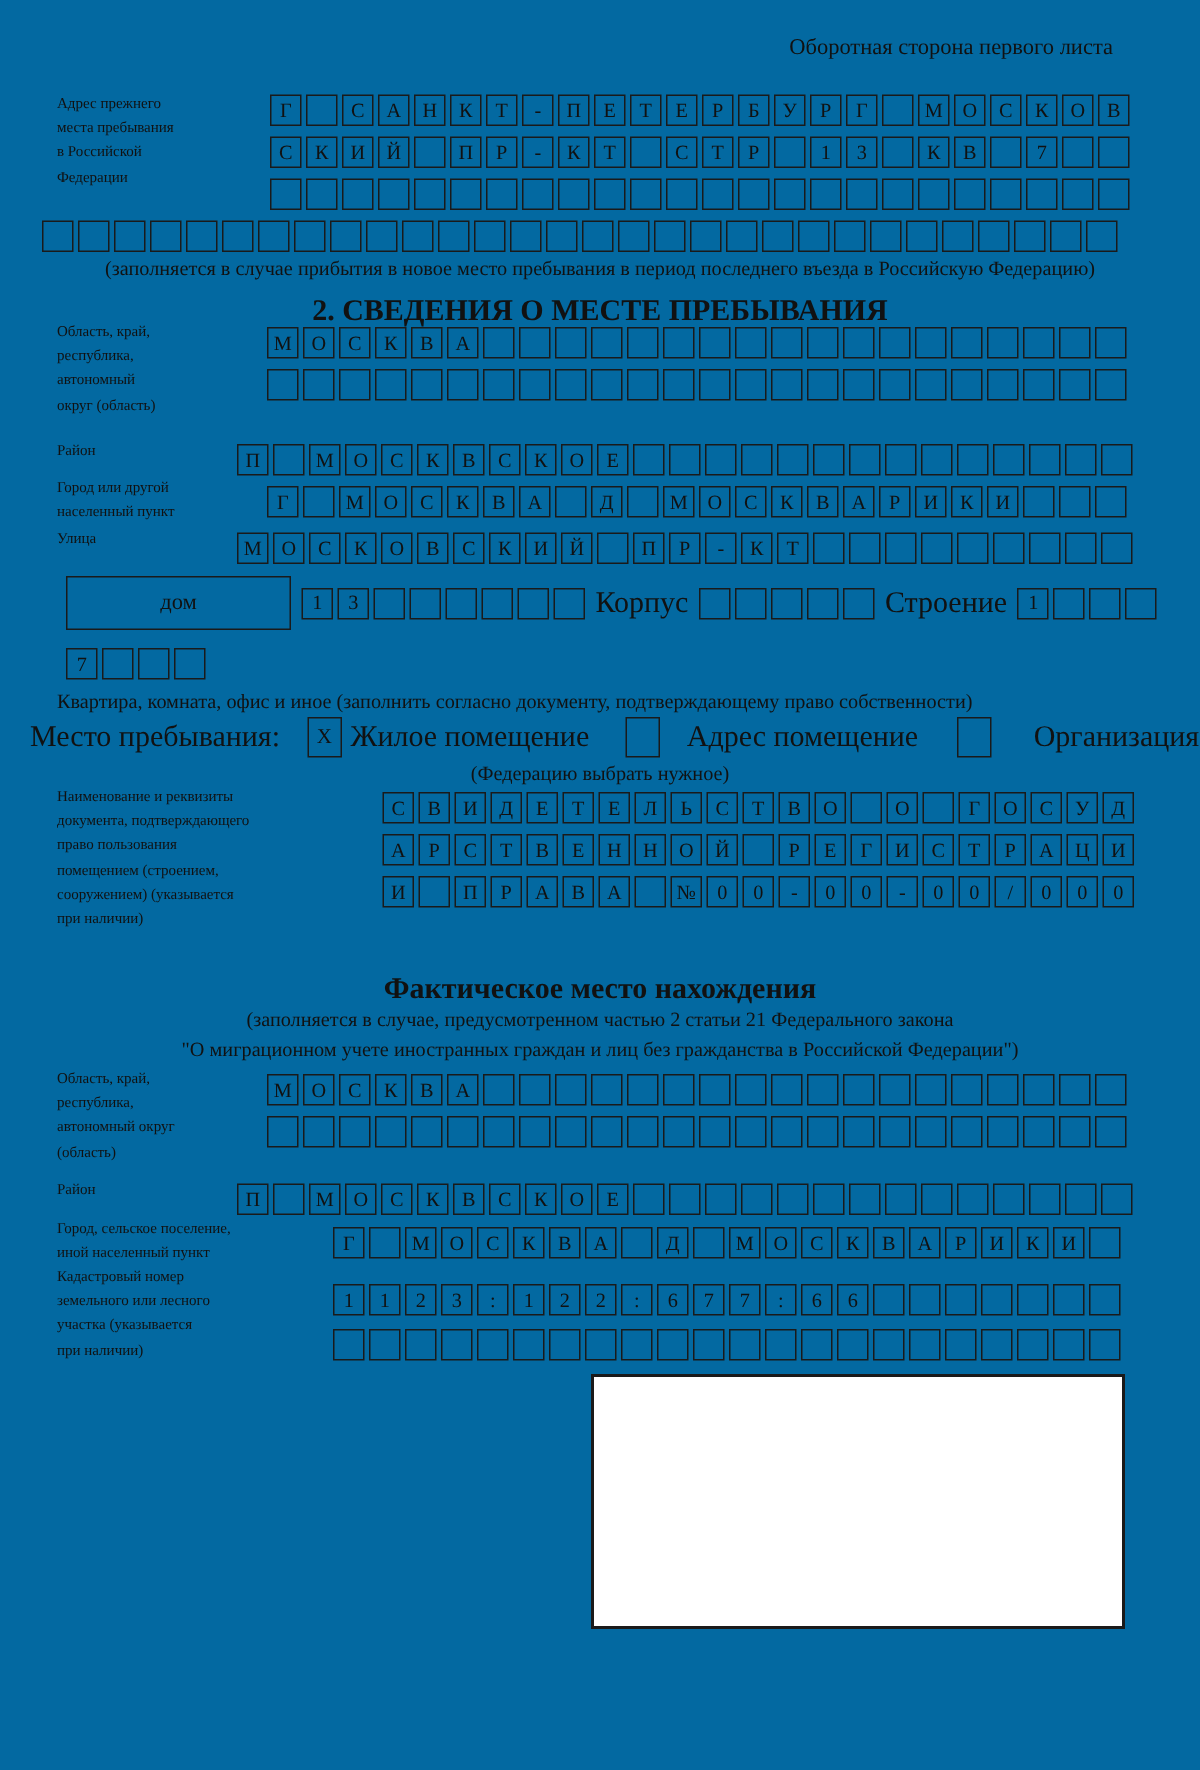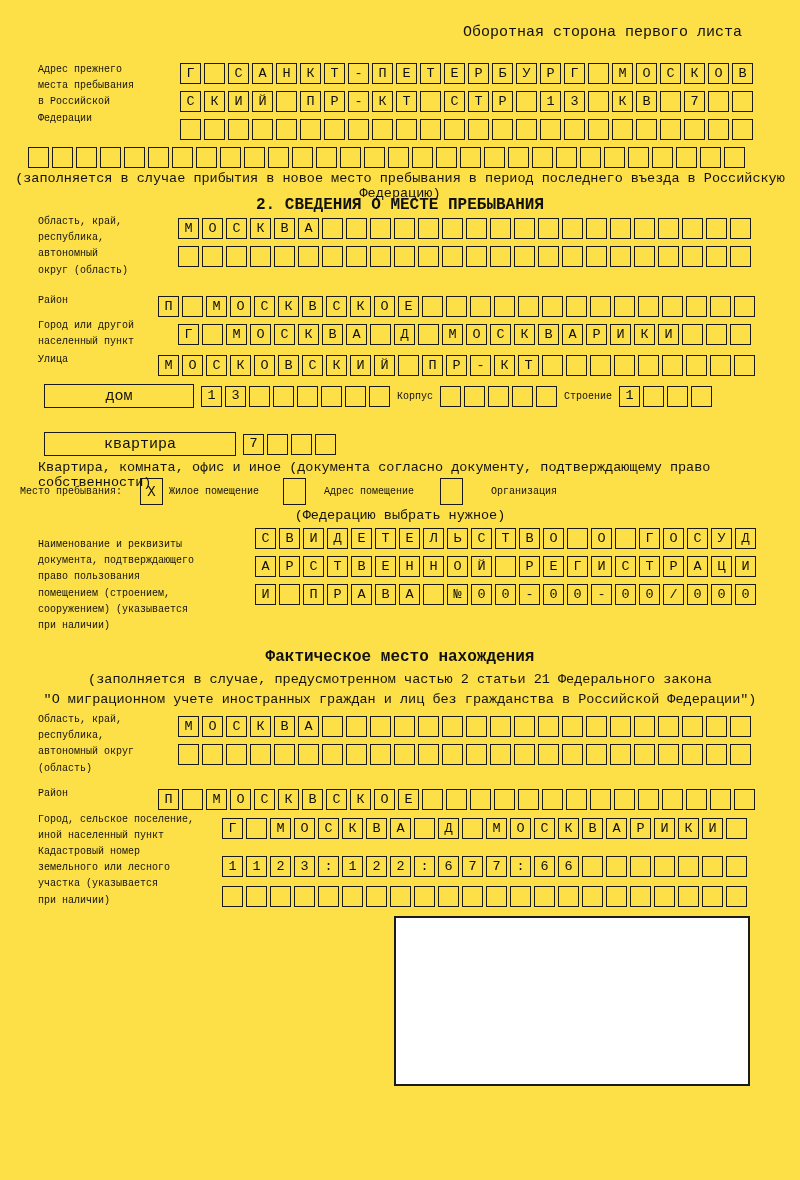--- a/index.html
+++ b/index.html
@@ -1,30 +1,30 @@
 <!DOCTYPE html>
 <html><head>
 <meta charset="utf-8">
 <style>
   html,body{margin:0;padding:0;background:#fff;}
-  .page{position:relative;width:800px;height:1180px;background:#fde047;color:#111;
-        font-family:Liberation Mono, monospace;overflow:hidden;}
+  .page{position:relative;width:800px;height:1180px;background:#0369a1;color:#111;
+        font-family:Liberation Serif, serif;overflow:hidden;}
   .abs{position:absolute;}
   .lbl{font-size:10px;line-height:1.62;white-space:pre-line;}
   .cellrow{display:flex;gap:3px;}
   .cell{flex:0 0 auto;width:21px;height:21px;box-sizing:border-box;border:1.5px solid #1a1a1a;
         display:flex;align-items:center;justify-content:center;font-size:13.5px;line-height:1;}
   .caption{font-size:13.5px;}
   .center{left:0;width:100%;text-align:center;}
-  .title{font-size:16px;font-weight:bold;}
-  .bigbox{box-sizing:border-box;border:1.6px solid #1a1a1a;height:24px;display:flex;
+  .title{font-size:20px;font-weight:bold;}
+  .bigbox{box-sizing:border-box;border:1.6px solid #1a1a1a;height:36px;display:flex;
           align-items:center;justify-content:center;font-size:15px;}
   .chk{box-sizing:border-box;border:1.6px solid #1a1a1a;width:23px;height:27px;display:flex;
        align-items:center;justify-content:center;font-size:14px;}
-  .inline-lbl{font-size:10px;white-space:nowrap;}
+  .inline-lbl{font-size:20px;white-space:nowrap;}
   .stampbox{box-sizing:border-box;border:2px solid #1a1a1a;background:#fff;}
 </style>
 </head>
 <body>
 
 <div class="page">
 
   <div class="abs" style="top:24px;right:58px;font-size:15px;">Оборотная сторона первого листа</div>
 
   <div class="abs lbl" style="left:38px;top:62px;width:135px;">Адрес прежнего
@@ -312,42 +312,41 @@
     <span class="inline-lbl">Строение</span>
     <div class="cellrow">
         <div class="cell">1</div>
         <div class="cell"></div>
         <div class="cell"></div>
         <div class="cell"></div>
       </div>
   </div>
 
   <div class="abs" style="left:44px;top:432px;display:flex;align-items:center;gap:7px;">
-    <div class="bigbox" style="width:192px;">квартира</div>
     <div class="cellrow">
         <div class="cell">7</div>
         <div class="cell"></div>
         <div class="cell"></div>
         <div class="cell"></div>
       </div>
   </div>
-  <div class="abs caption" style="left:38px;top:460px;">Квартира, комната, офис и иное (документа согласно документу, подтверждающему право собственности)</div>
+  <div class="abs caption" style="left:38px;top:460px;">Квартира, комната, офис и иное (заполнить согласно документу, подтверждающему право собственности)</div>
 
   <div class="abs" style="left:20px;top:478px;display:flex;align-items:center;">
     <span class="inline-lbl">Место пребывания:</span>
     <span class="chk" style="margin-left:18px;">X</span>
     <span class="inline-lbl" style="margin-left:6px;">Жилое помещение</span>
     <span class="chk" style="margin-left:24px;"></span>
     <span class="inline-lbl" style="margin-left:18px;">Адрес помещение</span>
     <span class="chk" style="margin-left:26px;"></span>
     <span class="inline-lbl" style="margin-left:28px;">Организация</span>
   </div>
   <div class="abs caption center" style="top:508px;">(Федерацию выбрать нужное)</div>
 
-  <div class="abs lbl" style="left:38px;top:524px;width:210px;margin-top:13px;">Наименование и реквизиты
+  <div class="abs lbl" style="left:38px;top:524px;width:210px;">Наименование и реквизиты
 документа, подтверждающего
 право пользования
 помещением (строением,
 сооружением) (указывается
 при наличии)</div>
   <div class="abs cellrow" style="left:255px;top:528px;">
       <div class="cell">С</div>
       <div class="cell">В</div>
       <div class="cell">И</div>
       <div class="cell">Д</div>

